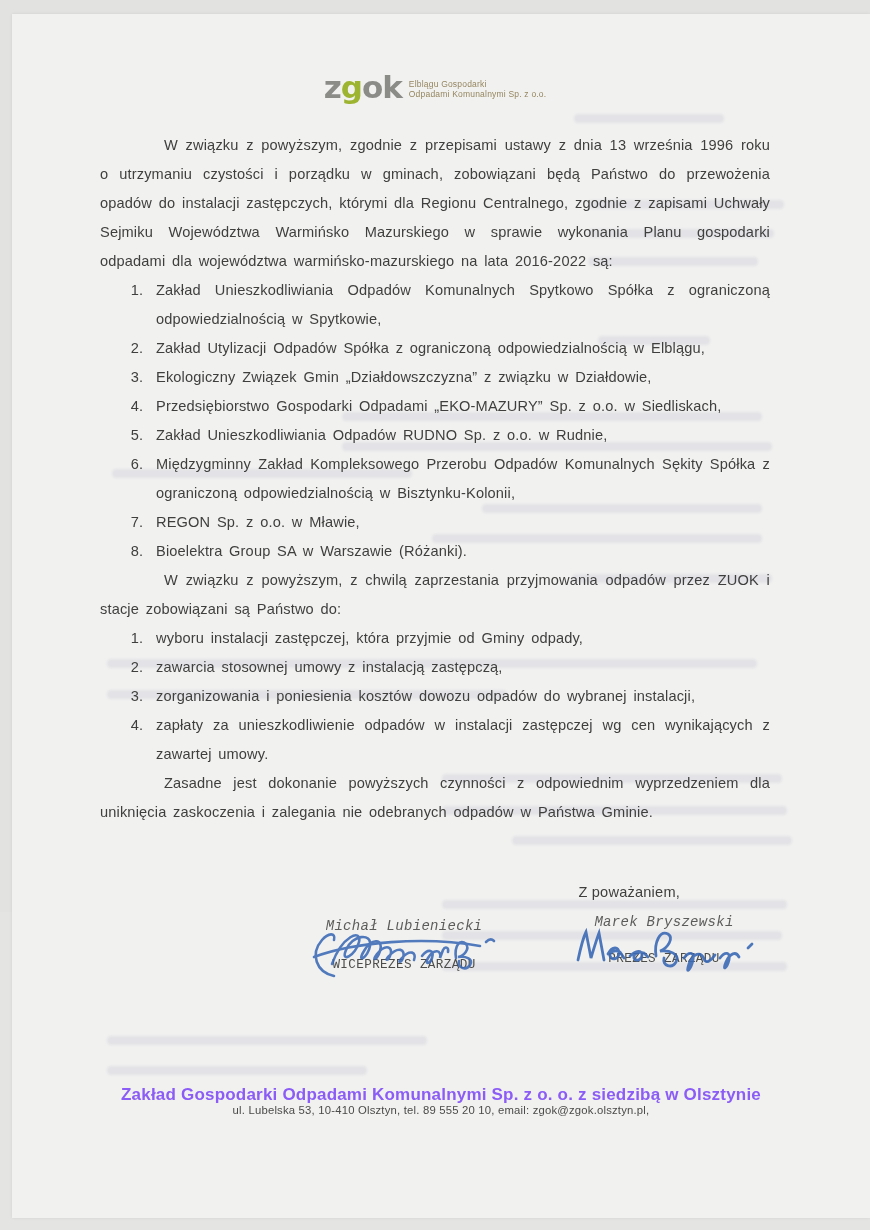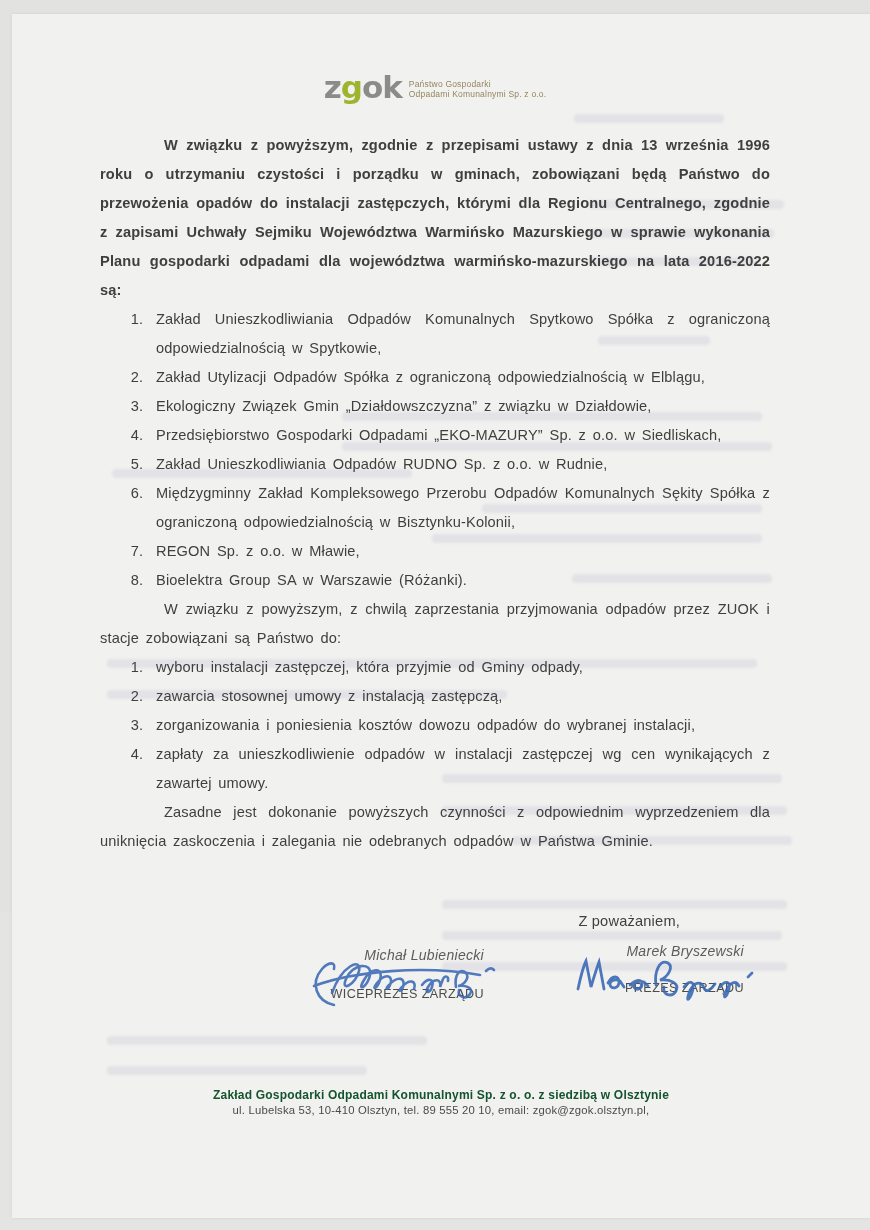--- a/index.html
+++ b/index.html
@@ -38,52 +38,52 @@
   .wordmark .g { color: #9db431; }
   .logo-tagline {
     font-size: 8.5px; line-height: 10px; color: #95865f;
     letter-spacing: 0.2px; padding-top: 4px;
   }
   .para {
     margin: 0; font-size: 14.6px; line-height: 29px;
     text-align: justify; text-indent: 64px;
     letter-spacing: 0.15px; word-spacing: 2.5px;
   }
-  .para.first { margin-top: 27px; font-weight: bold; }
+  .para.first { margin-top: 27px; }
   ol.letter-list {
     margin: 0; padding: 0 0 0 50px;
     font-size: 14.6px; line-height: 29px;
     letter-spacing: 0.15px; word-spacing: 2.5px;
   }
   ol.letter-list li { text-align: justify; padding-left: 6px; }
   .closing {
     margin-top: 57px; padding-right: 90px;
     font-size: 14.6px; text-align: right; letter-spacing: 0.2px;
   }
   .sig-row { position: relative; height: 120px; margin-top: 14px; }
-  .sig-col { position: absolute; text-align: right; }
+  .sig-col { position: absolute; text-align: center; font-family: Liberation Mono, monospace; }
   .sig-col.left  { left: 224px; width: 160px; top: 4px; }
   .sig-col.right { left: 484px; width: 160px; top: 0; }
   .sig-name {
     font-style: italic; font-size: 14px; color: #5c5c5a;
     letter-spacing: 0.3px; white-space: nowrap;
   }
   .sig-title {
     font-size: 12.6px; color: #4c4c4a; letter-spacing: 0.4px;
     white-space: nowrap; margin-top: 2px;
   }
   .scribble { position: absolute; pointer-events: none; }
   .scribble.left  { left: -20px; top: 2px; }
   .scribble.right { left: -12px; top: 8px; }
   .footer {
     position: absolute; left: 0; right: 0; top: 1074px;
     text-align: center; color: #4b4b49;
     font-size: 11.3px; line-height: 14.5px; letter-spacing: 0.2px;
   }
-  .footer .bold { font-weight: bold; font-size: 12px; color: #14532d; }
+  .footer .bold { font-weight: bold; font-size: 17px; color: #8b5cf6; }
 </style>
 </head>
 <body>
 
 <div class="scan">
   <div class="page">
 
     <div class="ghost" style="left:562px; top:100px; width:150px;"></div>
     <div class="ghost" style="left:576px; top:186px; width:196px;"></div>
     <div class="ghost" style="left:576px; top:215px; width:186px;"></div>
@@ -104,21 +104,21 @@
     <div class="ghost" style="left:430px; top:917px; width:340px;"></div>
     <div class="ghost" style="left:430px; top:948px; width:345px;"></div>
     <div class="ghost" style="left:95px; top:1022px; width:320px;"></div>
     <div class="ghost" style="left:95px; top:1052px; width:260px;"></div>
 
     <div class="content">
 
       <div class="logo-row">
         <div class="wordmark"><span>z</span><span class="g">g</span><span>ok</span></div>
         <div class="logo-tagline">
-          <div>Państwo Gospodarki</div>
+          <div>Elblągu Gospodarki</div>
           <div>Odpadami Komunalnymi Sp. z o.o.</div>
         </div>
       </div>
 
       <p class="para first">W związku z powyższym, zgodnie z przepisami ustawy z dnia 13 września 1996 roku o utrzymaniu czystości i porządku w gminach, zobowiązani będą Państwo do przewożenia opadów do instalacji zastępczych, którymi dla Regionu Centralnego, zgodnie z zapisami Uchwały Sejmiku Województwa Warmińsko Mazurskiego w sprawie wykonania Planu gospodarki odpadami dla województwa warmińsko-mazurskiego na lata 2016-2022 są:</p>
 
       <ol class="letter-list">
           <li>Zakład Unieszkodliwiania Odpadów Komunalnych Spytkowo Spółka z ograniczoną odpowiedzialnością w Spytkowie,</li>
           <li>Zakład Utylizacji Odpadów Spółka z ograniczoną odpowiedzialnością w Elblągu,</li>
           <li>Ekologiczny Związek Gmin „Działdowszczyzna” z związku w Działdowie,</li>

